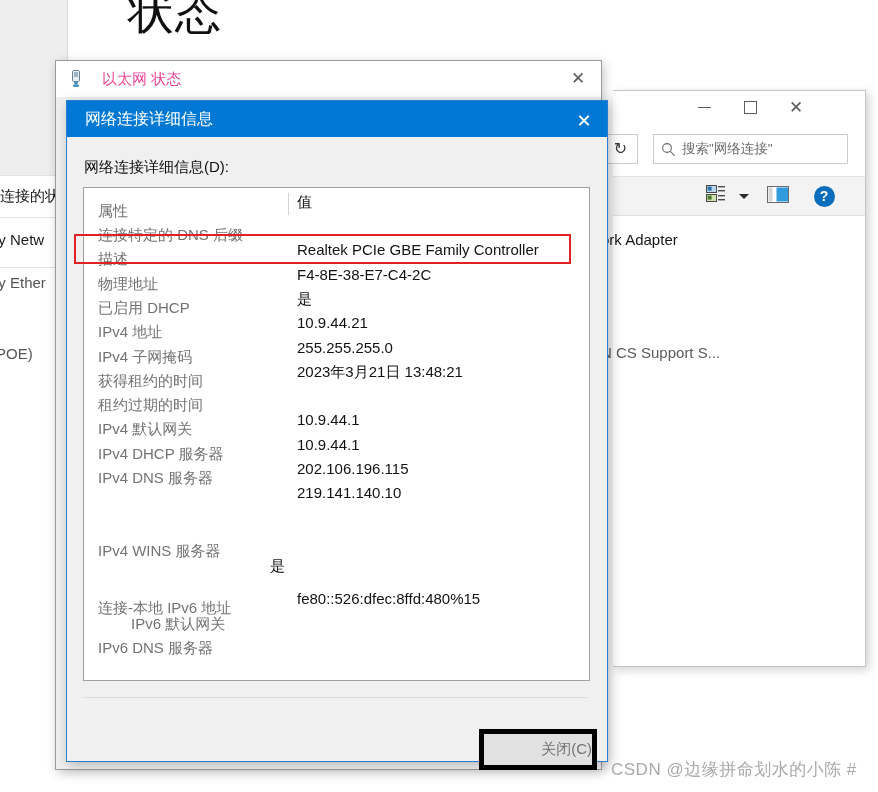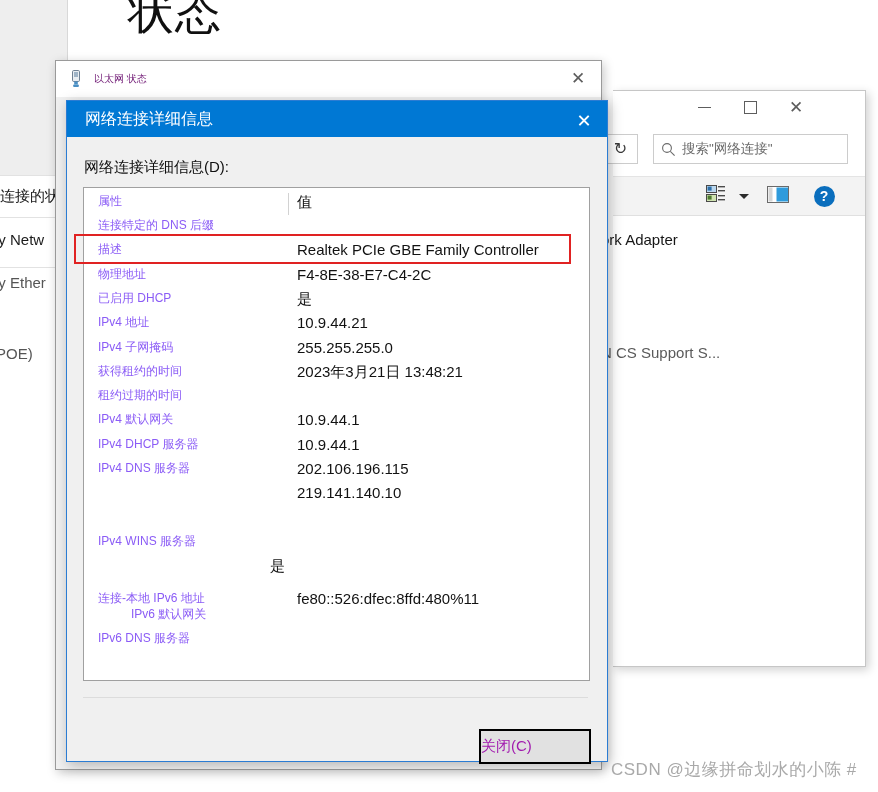--- a/index.html
+++ b/index.html
@@ -201,23 +201,23 @@
     background: #ffffff;
     display: flex;
     align-items: center;
   }
   .eth-icon {
     margin-left: 12px;
     width: 16px; height: 18px;
     display: block;
   }
   .eth-title-text {
-    margin-left: 10px;
-    font-size: 10px;
-    color: #701a75;
+    margin-left: 18px;
+    font-size: 15px;
+    color: #ec4899;
     white-space: nowrap;
   }
   .eth-close {
     position: absolute;
     right: 0; top: 0;
     width: 46px; height: 34px;
     display: flex; align-items: center; justify-content: center;
     color: #5d5d5d;
     font-size: 17px;
   }
@@ -298,23 +298,23 @@
   .dd-row {
     position: absolute;
     left: 0;
     width: 100%;
     height: 24px;
     white-space: nowrap;
   }
   .dd-prop {
     position: absolute;
     left: 14px;
-    top: 1px;
-    font-size: 12px;
-    color: #8b5cf6;
+    top: 10px;
+    font-size: 15px;
+    color: #737373;
     white-space: nowrap;
   }
   .dd-val {
     position: absolute;
     left: 213px;
     top: 1px;
     font-size: 15px;
     color: #121212;
     white-space: nowrap;
   }
@@ -329,26 +329,26 @@
     height: 1px;
     background: #dcdcdc;
   }
   .dd-close-button {
     position: absolute;
     left: 412px;
     top: 588px;
     width: 108px;
     height: 31px;
     background: #e1e1e1;
-    border: 2px solid #000000;
+    border: 5px solid #000000;
     display: flex;
     align-items: center;
-    justify-content: flex-start;
-    font-size: 15px;
-    color: #a21caf;
+    justify-content: flex-end;
+    font-size: 15px;
+    color: #737373;
   }
 
   
   #red-highlight {
     position: absolute;
     left: 74px;
     top: 234px;
     width: 497px;
     height: 30px;
     border: 2px solid #e02222;
@@ -547,21 +547,21 @@
           </div>
           <div class="dd-row" style="top: 343.9px;">
             <span class="dd-prop">IPv4 WINS 服务器</span>
             <span class="dd-val"></span>
           </div>
           <div class="dd-row" style="top: 368.2px;">
             <span class="dd-val inline-close">是</span>
           </div>
           <div class="dd-row" style="top: 392.5px; margin-top: 8px;">
             <span class="dd-prop">连接-本地 IPv6 地址</span>
-            <span class="dd-val">fe80::526:dfec:8ffd:480%11</span>
+            <span class="dd-val">fe80::526:dfec:8ffd:480%15</span>
           </div>
           <div class="dd-row" style="top: 416.8px; margin-left: 33px;">
             <span class="dd-prop">IPv6 默认网关</span>
             <span class="dd-val"></span>
           </div>
           <div class="dd-row" style="top: 441.1px;">
             <span class="dd-prop">IPv6 DNS 服务器</span>
             <span class="dd-val"></span>
           </div>
         </div>

